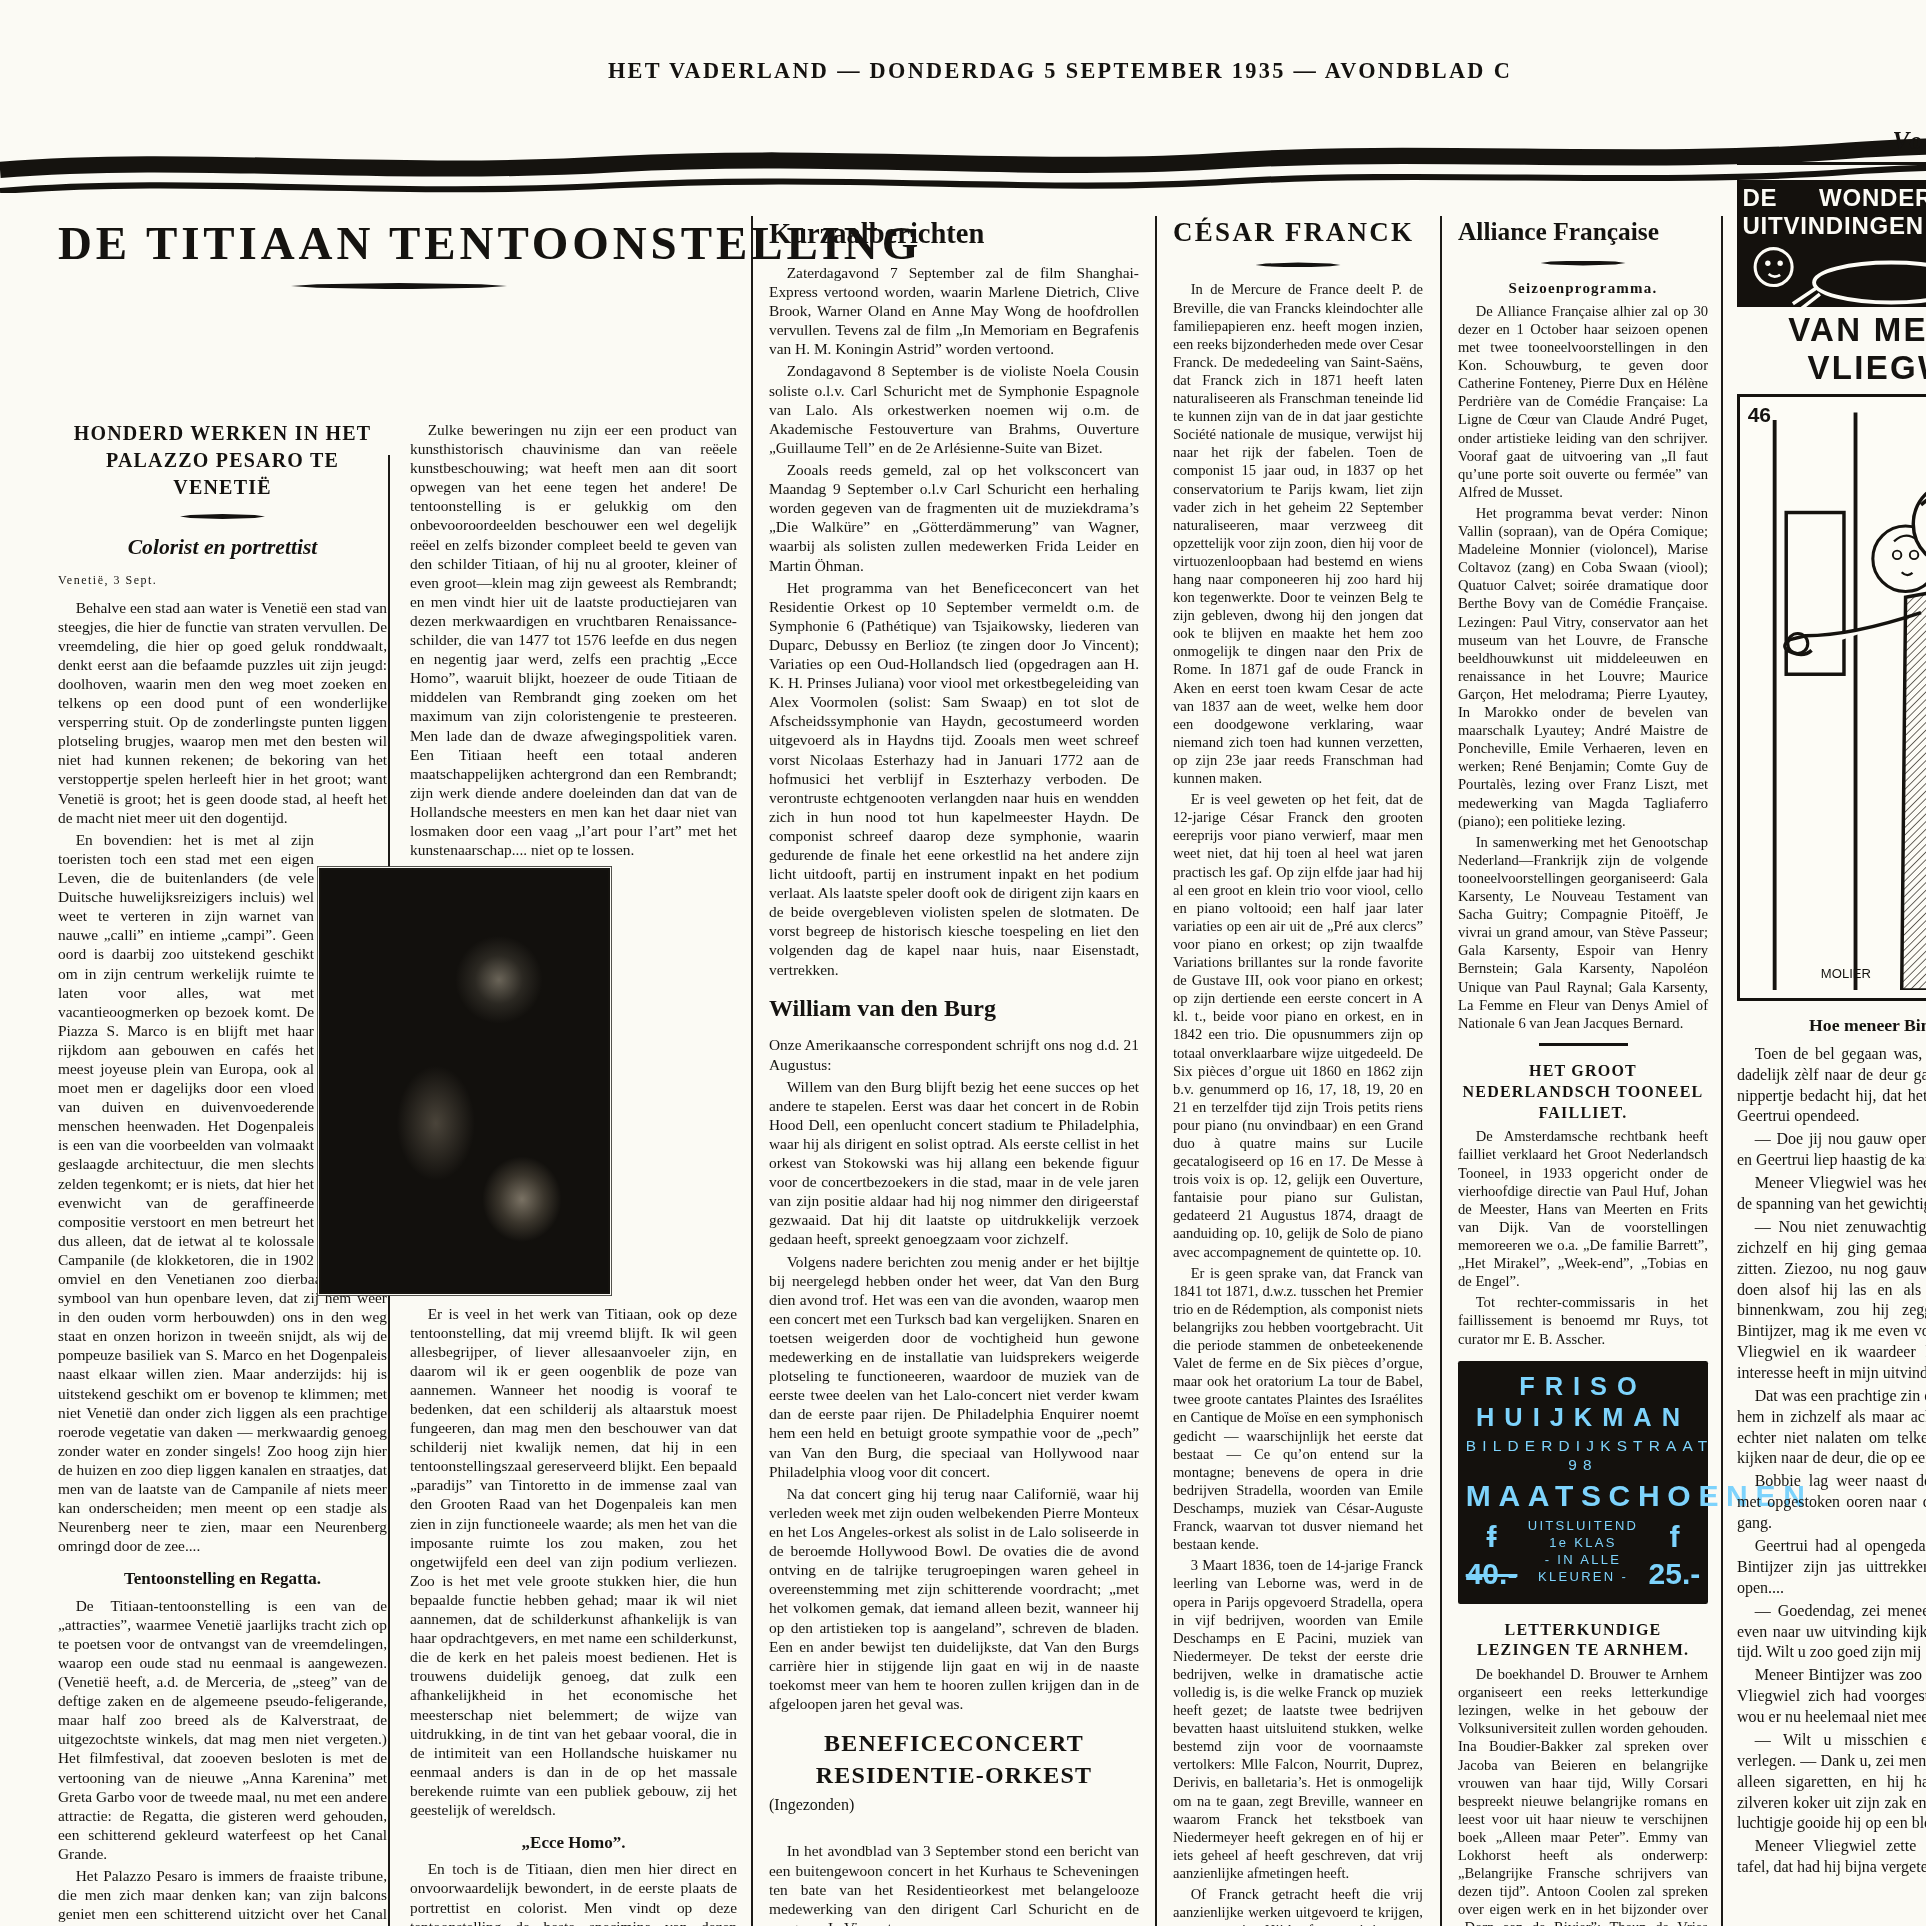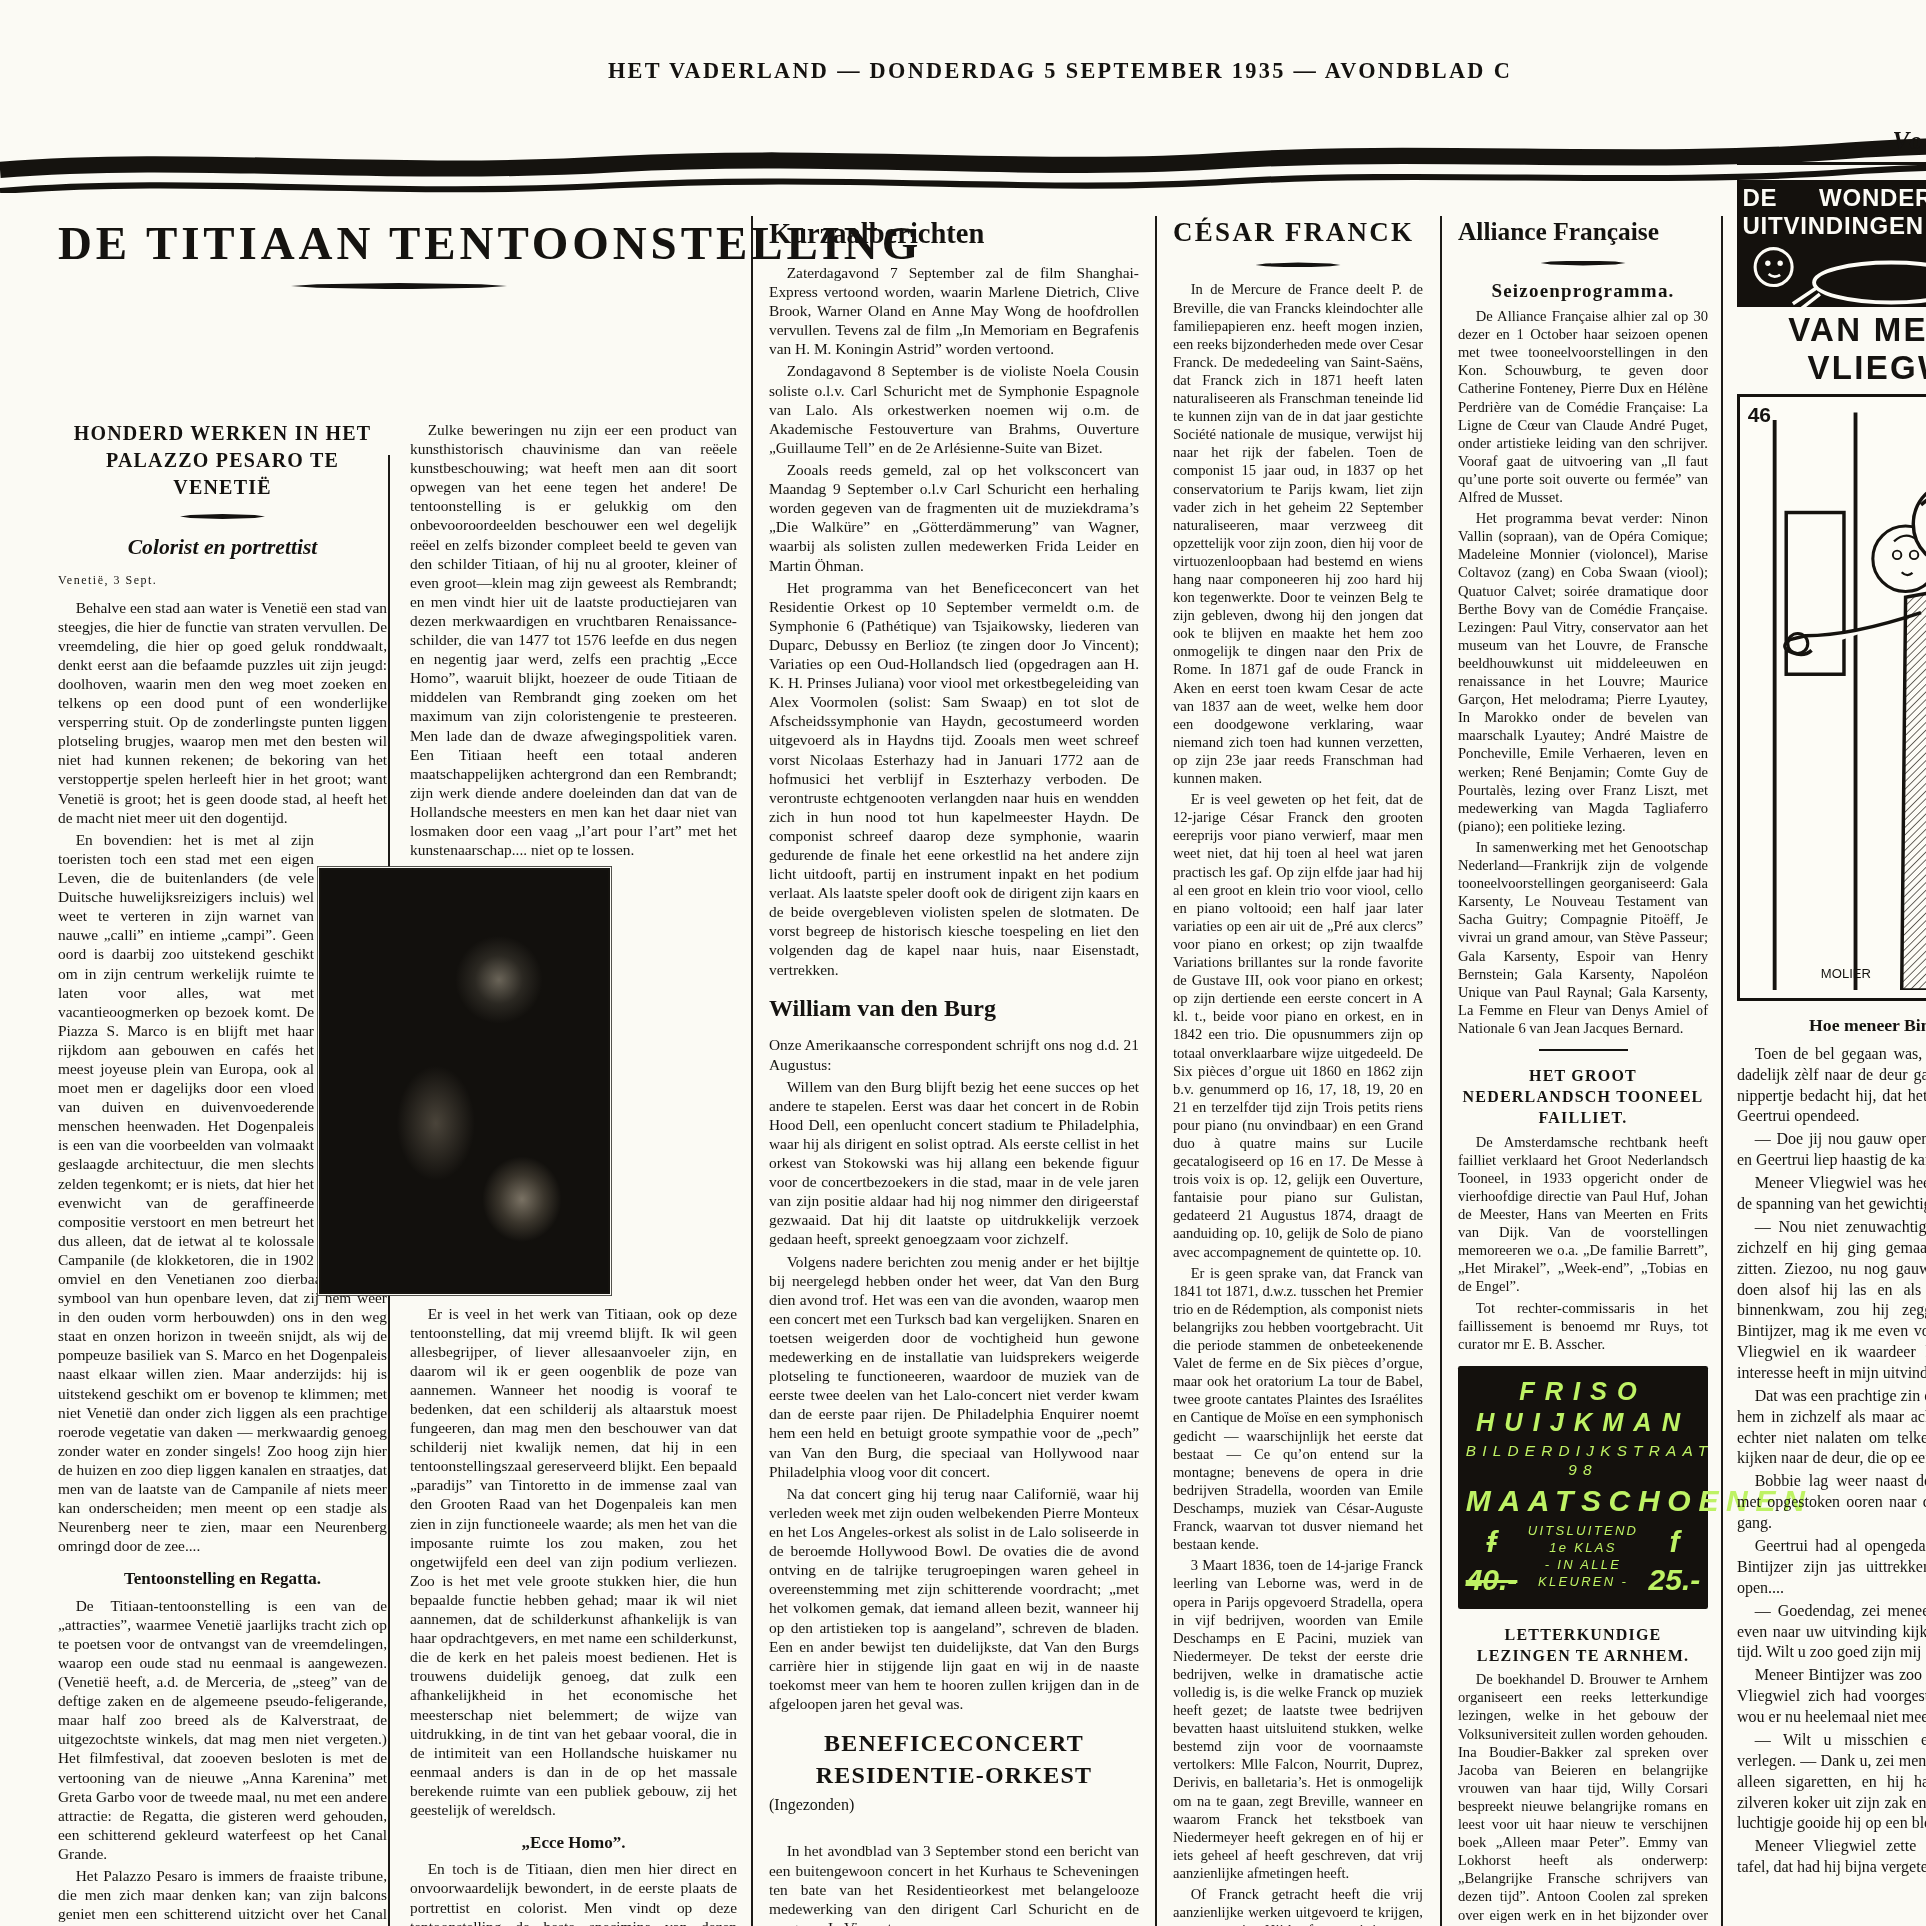--- a/index.html
+++ b/index.html
@@ -29,21 +29,21 @@
   .sep{width:89px;height:2.3px;background:#141210;margin:11.6px auto;}
   
   .titiaan-photo{width:287px;height:422px;margin:9.2px 0 9.2px -91px;background:
      radial-gradient(closest-side at 62% 26%, #6a6458 0%, #2b2822 22%, rgba(20,18,15,0) 40%),
      radial-gradient(closest-side at 40% 60%, #4a443a 0%, rgba(20,18,15,0) 34%),
      radial-gradient(closest-side at 70% 78%, #7a7264 0%, #3a352c 26%, rgba(20,18,15,0) 46%),
      #12100d;
      border:2.7px solid #15130f;box-shadow:0 0 0 1.2px #fbfaf4,0 0 0 1.9px #15130f;}
   .cutout-r{float:right;width:73px;height:435px;}
   
-  .ad{background:#14110d;color:#bef264;font-family:"Liberation Sans","DejaVu Sans",sans-serif;text-align:center;padding:10px 7.7px 11.6px;margin:13px 0;border-radius:2.3px;font-style:italic;}
+  .ad{background:#14110d;color:#7dd3fc;font-family:"Liberation Sans","DejaVu Sans",sans-serif;text-align:center;padding:10px 7.7px 11.6px;margin:13px 0;border-radius:2.3px;}
   .ad .l1{font-size:25.4px;font-weight:bold;letter-spacing:10px;}
   .ad .l2{font-size:15.4px;letter-spacing:6.2px;margin-top:2.3px;}
   .ad .l3{font-size:30px;font-weight:bold;letter-spacing:7.7px;margin-top:3.1px;}
   .ad .row{display:flex;justify-content:space-between;margin-top:3.9px;}
   .ad .oldp{font-size:30px;font-weight:bold;text-decoration:line-through;text-decoration-thickness:3.1px;}
   .ad .mid{font-size:13px;line-height:1.3;letter-spacing:2.3px;}
   .ad .newp{font-size:30px;font-weight:bold;}
   
   .jeugd-kicker{font-size:25px;font-weight:bold;font-style:italic;text-align:right;letter-spacing:3.1px;border-bottom:3.9px solid #15130f;padding-bottom:7px;margin-bottom:15.4px;}
   .comic-banner{background:#14110d;color:#fdfcf6;position:relative;height:127px;margin-bottom:1.5px;}
@@ -129,21 +129,21 @@
     <p>Er is veel geweten op het feit, dat de 12-jarige César Franck den grooten eereprijs voor piano verwierf, maar men weet niet, dat hij toen al heel wat jaren practisch les gaf. Op zijn elfde jaar had hij al een groot en klein trio voor viool, cello en piano voltooid; een half jaar later variaties op een air uit de „Pré aux clercs” voor piano en orkest; op zijn twaalfde Variations brillantes sur la ronde favorite de Gustave III, ook voor piano en orkest; op zijn dertiende een eerste concert in A kl. t., beide voor piano en orkest, en in 1842 een trio. Die opusnummers zijn op totaal onverklaarbare wijze uitgedeeld. De Six pièces d’orgue uit 1860 en 1862 zijn b.v. genummerd op 16, 17, 18, 19, 20 en 21 en terzelfder tijd zijn Trois petits riens pour piano (nu onvindbaar) en een Grand duo à quatre mains sur Lucile gecatalogiseerd op 16 en 17. De Messe à trois voix is op. 12, gelijk een Ouverture, fantaisie pour piano sur Gulistan, gedateerd 21 Augustus 1874, draagt de aanduiding op. 10, gelijk de Solo de piano avec accompagnement de quintette op. 10.</p>
     <p>Er is geen sprake van, dat Franck van 1841 tot 1871, d.w.z. tusschen het Premier trio en de Rédemption, als componist niets belangrijks zou hebben voortgebracht. Uit die periode stammen de onbeteekenende Valet de ferme en de Six pièces d’orgue, maar ook het oratorium La tour de Babel, twee groote cantates Plaintes des Israélites en Cantique de Moïse en een symphonisch gedicht — waarschijnlijk het eerste dat bestaat — Ce qu’on entend sur la montagne; benevens de opera in drie bedrijven Stradella, woorden van Emile Deschamps, muziek van César-Auguste Franck, waarvan tot dusver niemand het bestaan kende.</p>
     <p>3 Maart 1836, toen de 14-jarige Franck leerling van Leborne was, werd in de opera in Parijs opgevoerd Stradella, opera in vijf bedrijven, woorden van Emile Deschamps en E Pacini, muziek van Niedermeyer. De tekst der eerste drie bedrijven, welke in dramatische actie volledig is, is die welke Franck op muziek heeft gezet; de laatste twee bedrijven bevatten haast uitsluitend stukken, welke bestemd zijn voor de voornaamste vertolkers: Mlle Falcon, Nourrit, Duprez, Derivis, en balletaria’s. Het is onmogelijk om na te gaan, zegt Breville, wanneer en waarom Franck het tekstboek van Niedermeyer heeft gekregen en of hij er iets geheel af heeft geschreven, dat vrij aanzienlijke afmetingen heeft.</p>
     <p>Of Franck getracht heeft die vrij aanzienlijke werken uitgevoerd te krijgen, weet men niet. Hij heeft er nooit iets over losgelaten; hij sprak een enkelen keer wel eens van Ruth, de Trio’s en L’Ange et l’Enfant, maar zinspeelde nooit op hetgeen aan de Six Pièces d’orgue en Rédemption was voorafgegaan. Toen hij eens een leerling verweet in een compositie altijd hetzelfde te hebben gemaakt van iets uit een opgegeven werk, bekende hij: Ik heb dat ook eens gedaan. Voor het duo van Ruth en Boas heb ik een solo de piano avec accompagnement de quintette gebruikt, die ik vroeger had geschreven. Dat moet je niet nadoen. Dit stuk, dat zich in het bezit der familie bevindt, draagt geen datum, maar uit de onderteekening valt af te leiden, dat het een werk uit zijn jeugd is.</p>
 
   </div>
 
   <div class="col body-text" style="left:1458px;top:216px;width:250px;font-size:14.6px;">
     <div class="colhead" style="font-size:25.4px;">Alliance Française</div>
     <div class="orn small"></div>
-    <div class="arthead" style="font-size:19px;margin-top:0;">Seizoenprogramma.</div>
+    <div class="arthead" style="font-size:15px;margin-top:0;">Seizoenprogramma.</div>
     <p>De Alliance Française alhier zal op 30 dezer en 1 October haar seizoen openen met twee tooneelvoorstellingen in den Kon. Schouwburg, te geven door Catherine Fonteney, Pierre Dux en Hélène Perdrière van de Comédie Française: La Ligne de Cœur van Claude André Puget, onder artistieke leiding van den schrijver. Vooraf gaat de uitvoering van „Il faut qu’une porte soit ouverte ou fermée” van Alfred de Musset.</p>
     <p>Het programma bevat verder: Ninon Vallin (sopraan), van de Opéra Comique; Madeleine Monnier (violoncel), Marise Coltavoz (zang) en Coba Swaan (viool); Quatuor Calvet; soirée dramatique door Berthe Bovy van de Comédie Française. Lezingen: Paul Vitry, conservator aan het museum van het Louvre, de Fransche beeldhouwkunst uit middeleeuwen en renaissance in het Louvre; Maurice Garçon, Het melodrama; Pierre Lyautey, In Marokko onder de bevelen van maarschalk Lyautey; André Maistre de Poncheville, Emile Verhaeren, leven en werken; René Benjamin; Comte Guy de Pourtalès, lezing over Franz Liszt, met medewerking van Magda Tagliaferro (piano); een politieke lezing.</p>
     <p>In samenwerking met het Genootschap Nederland—Frankrijk zijn de volgende tooneelvoorstellingen georganiseerd: Gala Karsenty, Le Nouveau Testament van Sacha Guitry; Compagnie Pitoëff, Je vivrai un grand amour, van Stève Passeur; Gala Karsenty, Espoir van Henry Bernstein; Gala Karsenty, Napoléon Unique van Paul Raynal; Gala Karsenty, La Femme en Fleur van Denys Amiel of Nationale 6 van Jean Jacques Bernard.</p>
 
     <div class="sep"></div>
     <div class="arthead" style="font-size:16px;">HET GROOT NEDERLANDSCH TOONEEL FAILLIET.</div>
     <p>De Amsterdamsche rechtbank heeft failliet verklaard het Groot Nederlandsch Tooneel, in 1933 opgericht onder de vierhoofdige directie van Paul Huf, Johan de Meester, Hans van Meerten en Frits van Dijk. Van de voorstellingen memoreeren we o.a. „De familie Barrett”, „Het Mirakel”, „Week-end”, „Tobias en de Engel”.</p>
     <p>Tot rechter-commissaris in het faillissement is benoemd mr Ruys, tot curator mr E. B. Asscher.</p>
 
     <div class="ad">

